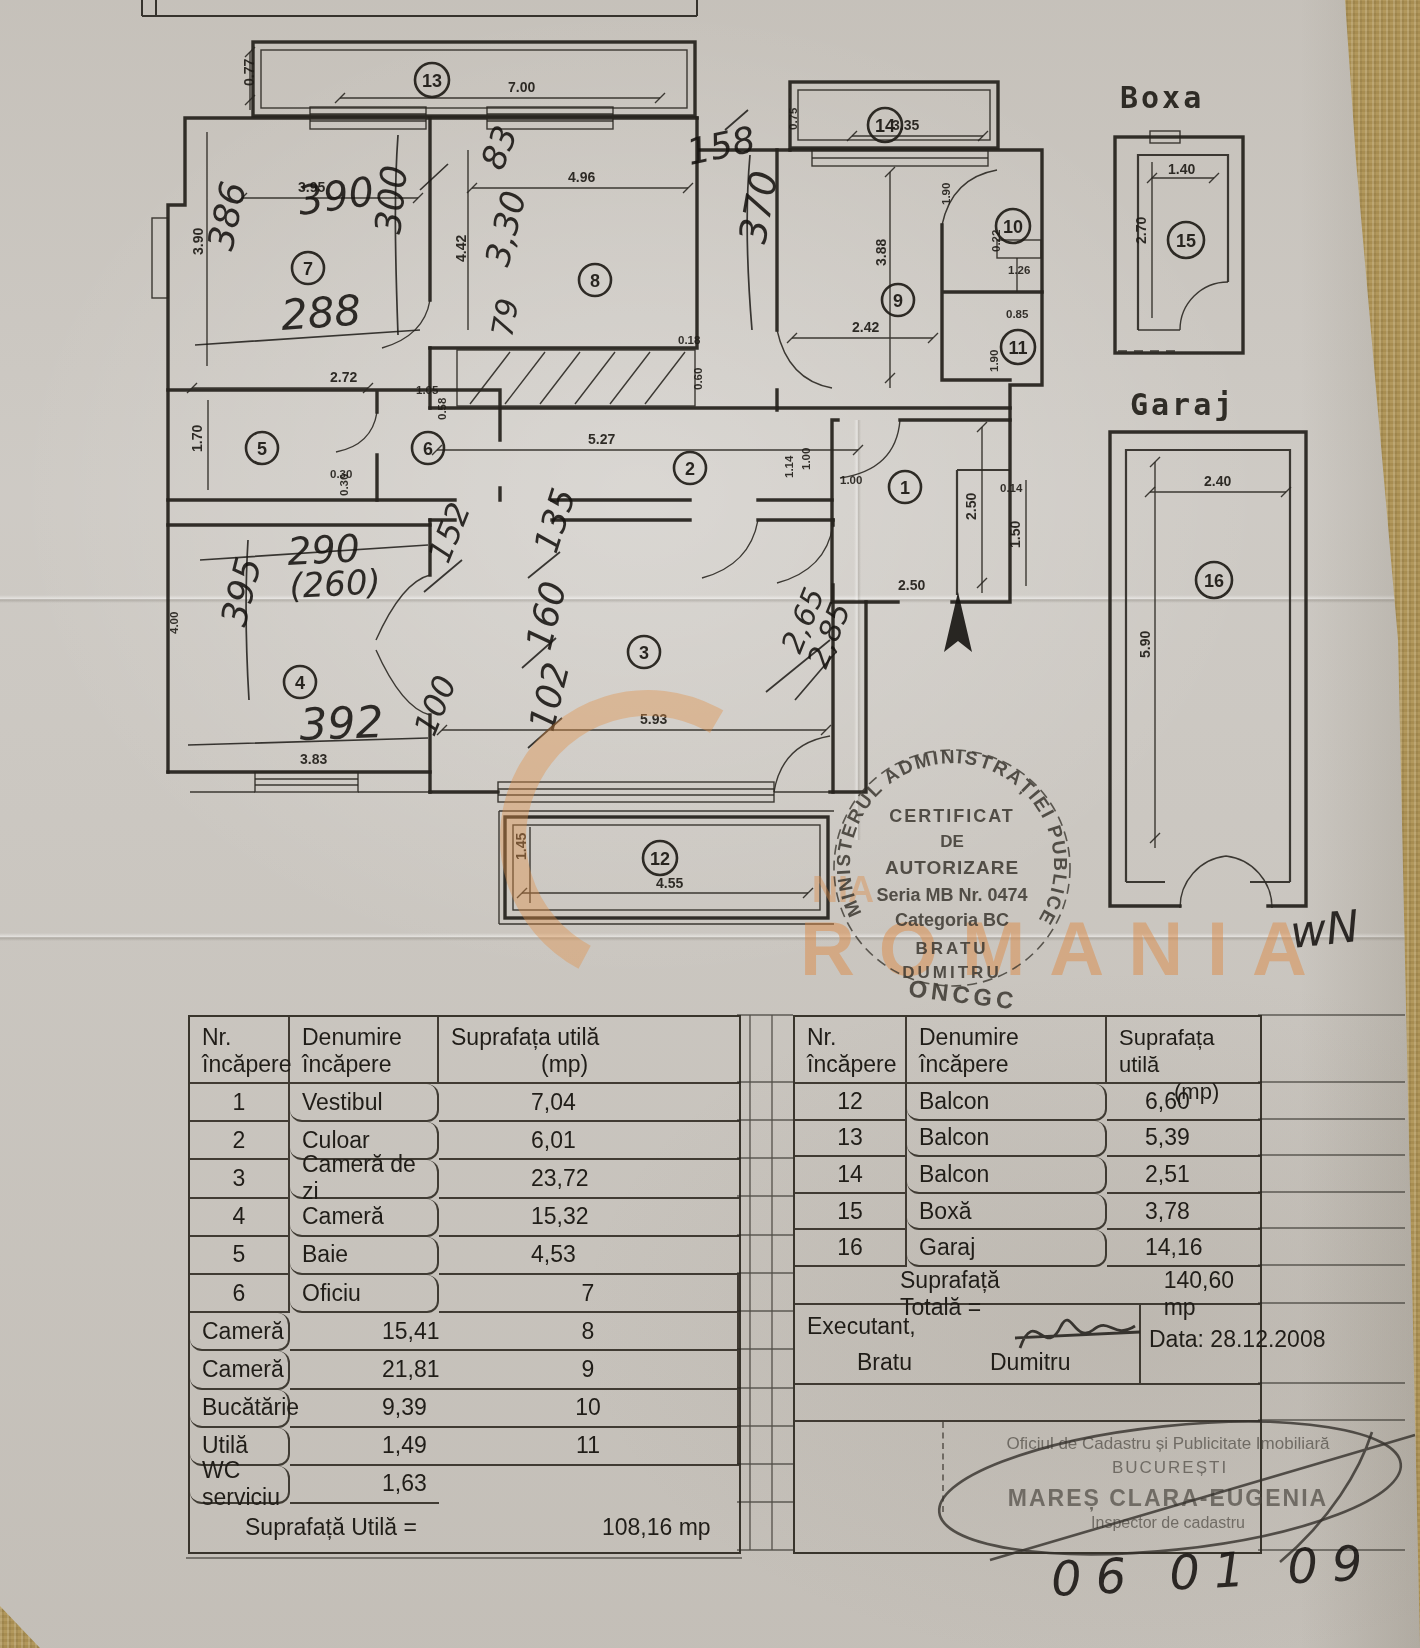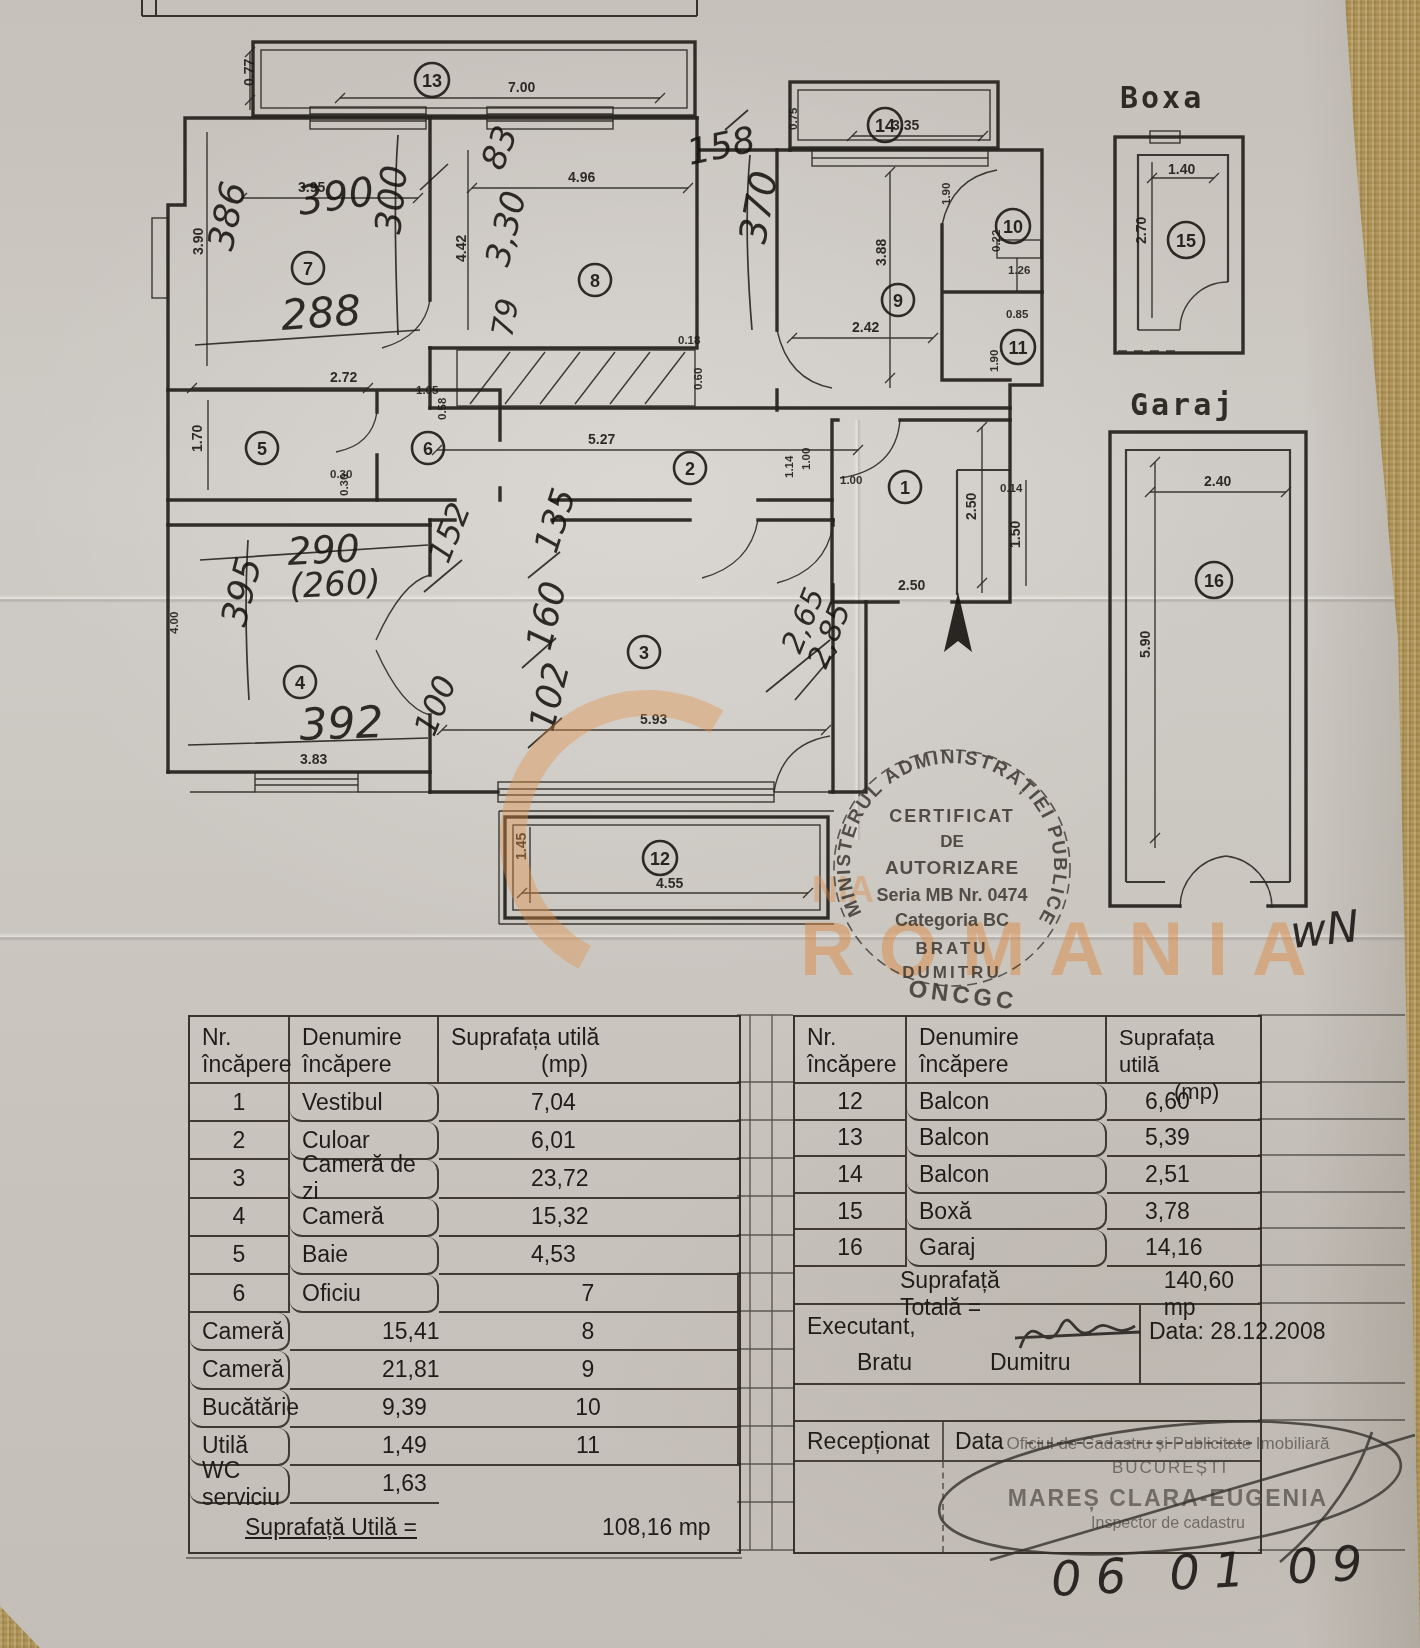--- a/index.html
+++ b/index.html
@@ -56,35 +56,35 @@
   .rtable{left:793px;top:1015px;width:465px;height:535px;border:2.2px solid rgba(45,40,32,.92);z-index:2;}
   .c{border-right:2px solid rgba(45,40,32,.88);border-bottom:2px solid rgba(45,40,32,.88);
      font-size:23px;display:flex;align-items:center;box-sizing:border-box;}
   .c.last{border-right:none;}
   .c.nr{justify-content:center;}
   .c.nm{padding-left:12px;border-radius:12px;}
   .c.ar{padding-left:92px;}
   .hd{flex-direction:column;align-items:flex-start;justify-content:flex-start;padding:7px 0 0 12px;line-height:27px;}
   .hd span{display:block;}
   .total-row{grid-column:1 / 4;border-bottom:none;font-size:23px;display:flex;align-items:center;}
-  .total-row .tl{margin-left:55px;text-decoration:underline;}
+  .total-row .tl{margin-left:55px;}
   .total-row .tv{margin-left:185px;}
 
   .rt-head{display:grid;grid-template-columns:112px 200px 153px;grid-template-rows:67px;}
   .rt-rows{display:grid;grid-template-columns:112px 200px 153px;grid-template-rows:repeat(5,36.6px);}
   .rtable .c.ar{padding-left:38px;}
   .rt-total{height:38px;border-bottom:2px solid rgba(45,40,32,.88);display:flex;align-items:flex-start;font-size:23px;box-sizing:border-box;}
   .rt-total .tl{margin-left:105px;}
   .rt-total .tv{margin-left:98px;}
   .rt-exec{height:80px;border-bottom:2px solid rgba(45,40,32,.88);position:relative;box-sizing:border-box;font-size:23px;}
   .rt-exec .divline{position:absolute;left:344px;top:0;bottom:0;width:2px;background:rgba(45,40,32,.88);}
   .rt-exec .e1{position:absolute;left:12px;top:8px;}
   .rt-exec .e2{position:absolute;left:62px;top:44px;}
   .rt-exec .e3{position:absolute;left:195px;top:44px;}
-  .rt-exec .dt{position:absolute;left:354px;top:13px;white-space:nowrap;}
+  .rt-exec .dt{position:absolute;left:354px;top:21px;white-space:nowrap;}
   .rt-blank{height:37px;border-bottom:2px solid rgba(45,40,32,.88);box-sizing:border-box;}
   .rt-recep{height:40px;border-bottom:2px solid rgba(45,40,32,.82);position:relative;box-sizing:border-box;font-size:23px;}
   .rt-recep .divline{position:absolute;left:147px;top:0;bottom:0;width:2px;background:rgba(45,40,32,.7);}
   .rt-recep .r1{position:absolute;left:12px;top:6px;}
   .rt-recep .r2{position:absolute;left:160px;top:6px;}
   .rt-recep .dashline{position:absolute;left:232px;top:20px;width:225px;border-top:2.4px dashed rgba(45,40,32,.7);}
   .rt-blank2{height:90px;position:relative;box-sizing:border-box;}
   .rt-blank2 .divline{position:absolute;left:147px;top:0;bottom:0;width:0;border-left:2.4px dashed rgba(45,40,32,.55);}
 </style>
 </head>
@@ -456,26 +456,20 @@
       <span class="tv">140,60 mp</span>
     </div>
     <div class="rt-exec">
       <div class="divline"></div>
       <span class="e1">Executant,</span>
       <span class="e2">Bratu</span>
       <span class="e3">Dumitru</span>
       <span class="dt">Data: 28.12.2008</span>
     </div>
     <div class="rt-blank"></div>
-    <div class="rt-recep">
-      <div class="divline"></div>
-      <span class="r1">Recepționat</span>
-      <span class="r2">Data</span>
-      <div class="dashline"></div>
-    </div>
     <div class="rt-blank2">
         <div class="divline"></div>
       </div>
   </div>
 
   <svg class="ovl-svg" width="1420" height="648" viewBox="0 1000 1420 648">
     <g opacity=".75">
       <path class="t" d="M737,1015H793 M737,1082H793 M737,1120H793 M737,1158H793 M737,1196H793 M737,1235H793 M737,1273H793 M737,1311H793 M737,1349H793 M737,1388H793 M737,1426H793 M737,1464H793 M737,1502H793 M737,1550H793"></path>
       <path class="t" d="M750,1015V1550 M772,1015V1550"></path>
       <path class="t" d="M1258,1015H1405 M1258,1082H1405 M1258,1119H1405 M1258,1155H1405 M1258,1192H1405 M1258,1228H1405 M1258,1265H1405 M1258,1303H1405 M1258,1383H1405 M1258,1420H1405 M1258,1550H1405"></path>

